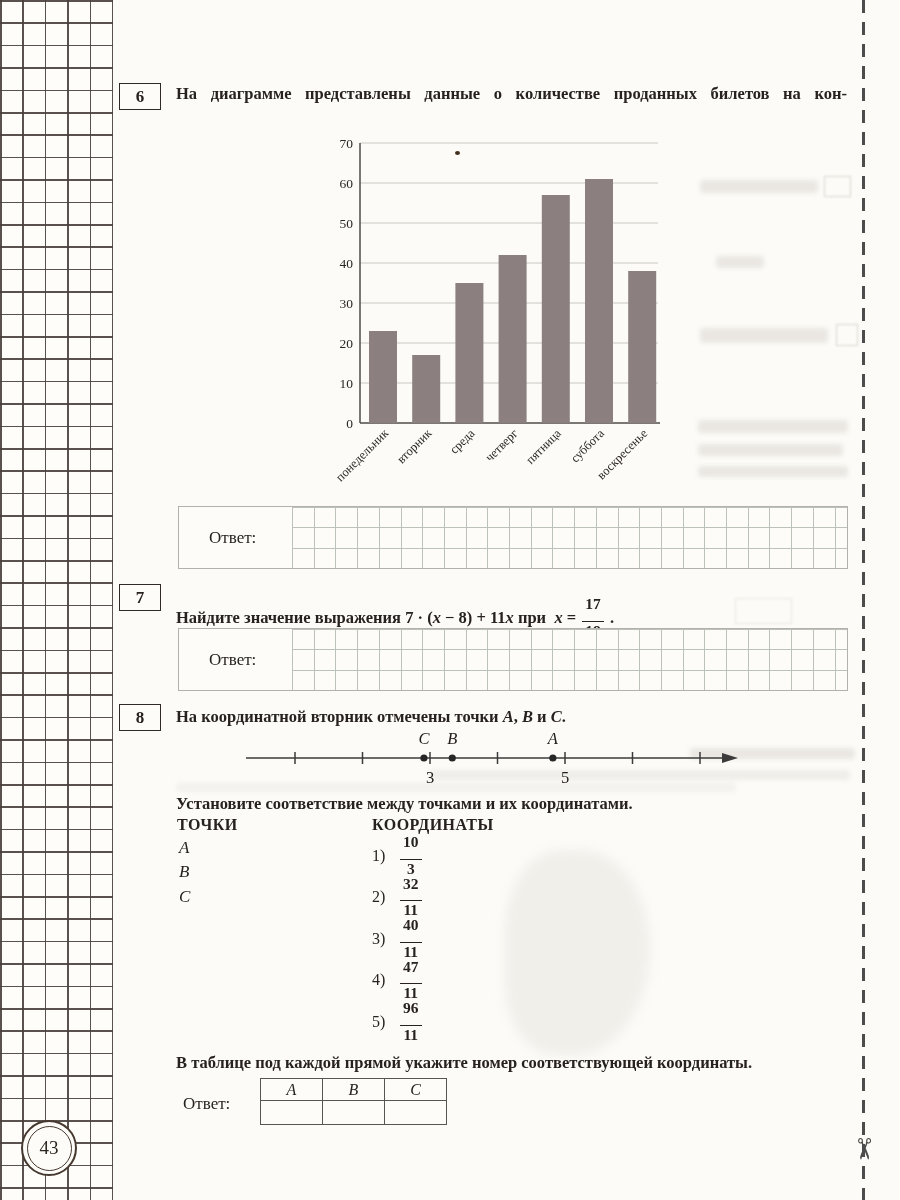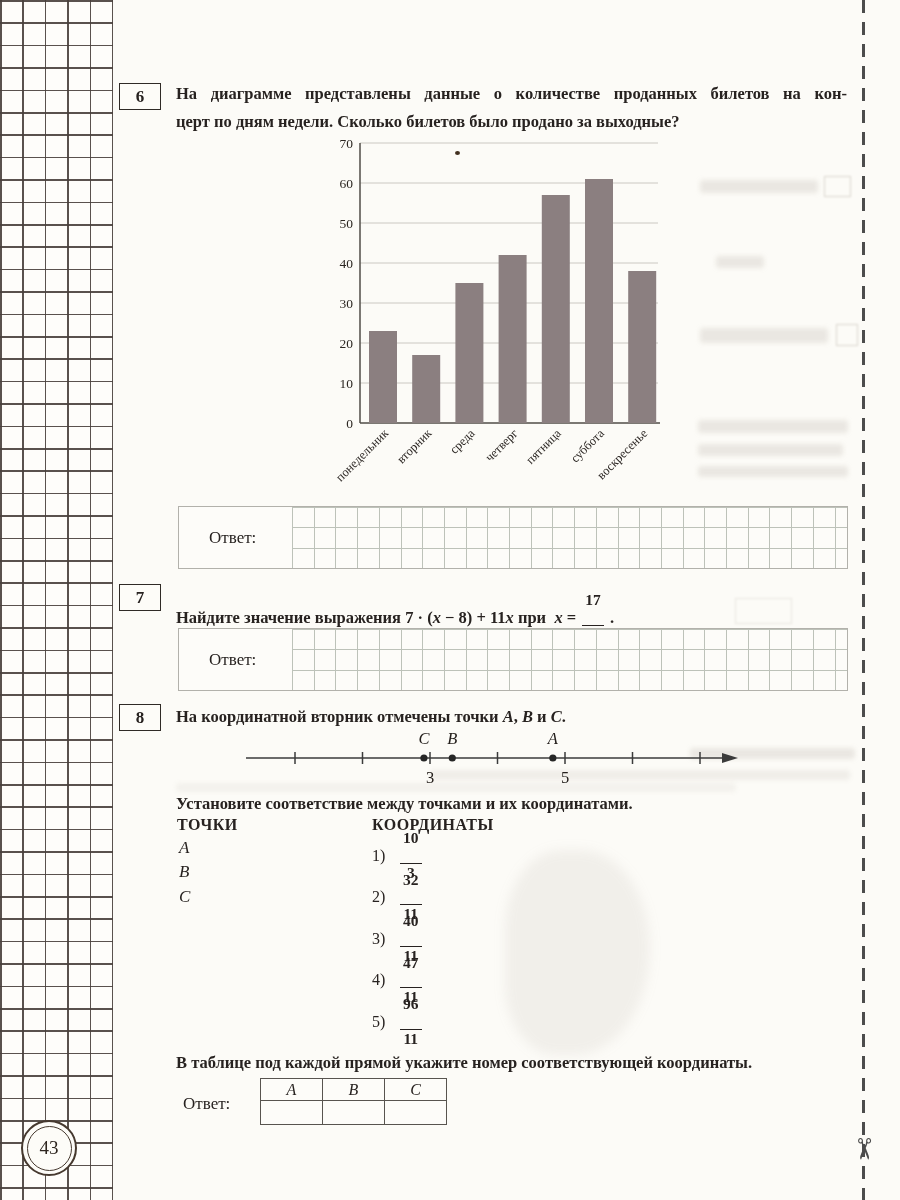--- a/index.html
+++ b/index.html
@@ -41,21 +41,21 @@
     position:absolute;left:119px;width:40px;height:25px;background:#fdfcf8;
     border:1.7px solid #2f2a26;display:flex;align-items:center;justify-content:center;
     font-weight:bold;font-size:17px;
   }
   
   .qtext{position:absolute;left:176px;width:671px;font-size:16.5px;font-weight:bold;line-height:28px;}
   .jline{text-align:justify;text-align-last:justify;}
   .mathline{display:flex;align-items:center;white-space:pre;}
   .mi{font-style:italic;}
   .frac{display:inline-flex;flex-direction:column;align-items:center;line-height:1.08;font-size:15.5px;font-weight:bold;margin:0 2px;}
-  .frac .num{border-bottom:1.4px solid #272220;padding:0 3px 16px;}
+  .frac .num{border-bottom:1.4px solid #272220;padding:0 3px 8px;}
   .frac .den{padding-top:1px;}
   
   .ansbox{position:absolute;left:178px;width:668px;height:61px;border:1px solid #b2b1ab;background:#fdfcf9;}
   .ansbox .agrid{
     position:absolute;left:113px;right:0;top:0;bottom:0;
     background-image:
       repeating-linear-gradient(to right, #bdc2b9 0 1px, transparent 1px 21.7px),
       repeating-linear-gradient(to bottom, #bdc2b9 0 1px, transparent 1px 20.3px);
   }
   .ansbox .alabel{position:absolute;left:30px;top:50%;transform:translateY(-50%);font-size:17px;}
@@ -105,21 +105,20 @@
 <div class="smudge" style="left:430px;top:770px;width:420px;height:10px;opacity:.7"></div>
 <div class="smudge" style="left:176px;top:783px;width:560px;height:9px;opacity:.5"></div>
 <div class="blob" style="left:505px;top:850px;width:145px;height:205px"></div>
 <div class="speck"></div>
 
 <div class="qbox" style="top:83px">
   <span>6</span>
 </div>
 <div class="qtext" style="top:80px">
   <div class="jline">На диаграмме представлены данные о количестве проданных билетов на кон-</div>
-  <div>церт по дням недели. Сколько билетов было продано за выходные?</div>
 </div>
 
 <div id="chart"><svg viewBox="0 0 348 366" width="348" height="366">
       <text x="27" y="293.5" text-anchor="end" font-size="13.5" fill="#2c2722">0</text>
       <line x1="34" y1="249" x2="332" y2="249" stroke="#cbc8c2" stroke-width="1"></line>
       <text x="27" y="253.5" text-anchor="end" font-size="13.5" fill="#2c2722">10</text>
       <line x1="34" y1="209" x2="332" y2="209" stroke="#cbc8c2" stroke-width="1"></line>
       <text x="27" y="213.5" text-anchor="end" font-size="13.5" fill="#2c2722">20</text>
       <line x1="34" y1="169" x2="332" y2="169" stroke="#cbc8c2" stroke-width="1"></line>
       <text x="27" y="173.5" text-anchor="end" font-size="13.5" fill="#2c2722">30</text>

